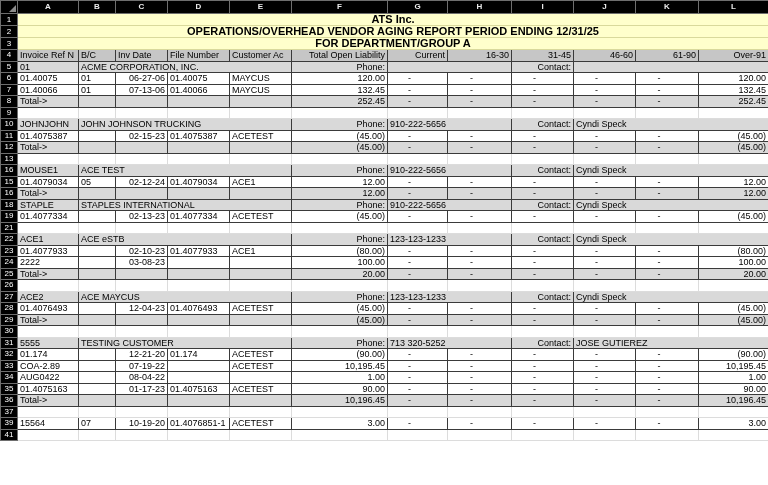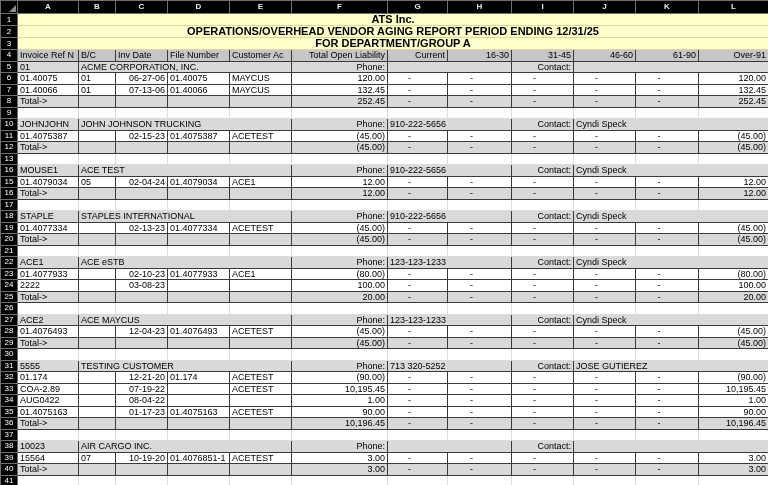--- a/index.html
+++ b/index.html
@@ -217,21 +217,21 @@
           <td class="sect L" colspan="4">ACE TEST</td>
           <td class="sect R">Phone:</td>
           <td class="sect L" colspan="2">910-222-5656</td>
           <td class="sect R">Contact:</td>
           <td class="sect L" colspan="3">Cyndi Speck</td>
         </tr>
         <tr>
           <th class="rowhdr">15</th>
           <td class="cell L">01.4079034</td>
           <td class="cell L">05</td>
-          <td class="cell R">02-04-24</td>
+          <td class="cell R">02-12-24</td>
           <td class="cell L">01.4079034</td>
           <td class="cell L">ACE1</td>
           <td class="cell R">12.00</td>
           <td class="cell dash">-</td>
           <td class="cell dash">-</td>
           <td class="cell dash">-</td>
           <td class="cell dash">-</td>
           <td class="cell dash">-</td>
           <td class="cell R">12.00</td>
         </tr>
@@ -244,35 +244,20 @@
           <td class="sect"></td>
           <td class="sect R">12.00</td>
           <td class="sect dash">-</td>
           <td class="sect dash">-</td>
           <td class="sect dash">-</td>
           <td class="sect dash">-</td>
           <td class="sect dash">-</td>
           <td class="sect R">12.00</td>
         </tr>
         <tr>
-          <th class="rowhdr">17</th>
-          <td class="blankcell"></td>
-          <td class="blankcell"></td>
-          <td class="blankcell"></td>
-          <td class="blankcell"></td>
-          <td class="blankcell"></td>
-          <td class="blankcell"></td>
-          <td class="blankcell"></td>
-          <td class="blankcell"></td>
-          <td class="blankcell"></td>
-          <td class="blankcell"></td>
-          <td class="blankcell"></td>
-          <td class="blankcell"></td>
-        </tr>
-        <tr>
           <th class="rowhdr">18</th>
           <td class="sect L">STAPLE</td>
           <td class="sect L" colspan="4">STAPLES INTERNATIONAL</td>
           <td class="sect R">Phone:</td>
           <td class="sect L" colspan="2">910-222-5656</td>
           <td class="sect R">Contact:</td>
           <td class="sect L" colspan="3">Cyndi Speck</td>
         </tr>
         <tr>
           <th class="rowhdr">19</th>
@@ -281,35 +266,20 @@
           <td class="cell R">02-13-23</td>
           <td class="cell L">01.4077334</td>
           <td class="cell L">ACETEST</td>
           <td class="cell R">(45.00)</td>
           <td class="cell dash">-</td>
           <td class="cell dash">-</td>
           <td class="cell dash">-</td>
           <td class="cell dash">-</td>
           <td class="cell dash">-</td>
           <td class="cell R">(45.00)</td>
-        </tr>
-        <tr>
-          <th class="rowhdr">20</th>
-          <td class="sect L">Total-&gt;</td>
-          <td class="sect"></td>
-          <td class="sect"></td>
-          <td class="sect"></td>
-          <td class="sect"></td>
-          <td class="sect R">(45.00)</td>
-          <td class="sect dash">-</td>
-          <td class="sect dash">-</td>
-          <td class="sect dash">-</td>
-          <td class="sect dash">-</td>
-          <td class="sect dash">-</td>
-          <td class="sect R">(45.00)</td>
         </tr>
         <tr>
           <th class="rowhdr">21</th>
           <td class="blankcell"></td>
           <td class="blankcell"></td>
           <td class="blankcell"></td>
           <td class="blankcell"></td>
           <td class="blankcell"></td>
           <td class="blankcell"></td>
           <td class="blankcell"></td>
@@ -533,61 +503,37 @@
           <td class="blankcell"></td>
           <td class="blankcell"></td>
           <td class="blankcell"></td>
           <td class="blankcell"></td>
           <td class="blankcell"></td>
           <td class="blankcell"></td>
           <td class="blankcell"></td>
           <td class="blankcell"></td>
           <td class="blankcell"></td>
           <td class="blankcell"></td>
-        </tr>
-        <tr>
-          <th class="rowhdr">38</th>
-          <td class="sect L">10023</td>
-          <td class="sect L" colspan="4">AIR CARGO INC.</td>
-          <td class="sect R">Phone:</td>
-          <td class="sect L" colspan="2"></td>
-          <td class="sect R">Contact:</td>
-          <td class="sect L" colspan="3"></td>
         </tr>
         <tr>
           <th class="rowhdr">39</th>
           <td class="cell L">15564</td>
           <td class="cell L">07</td>
           <td class="cell R">10-19-20</td>
           <td class="cell L">01.4076851-1</td>
           <td class="cell L">ACETEST</td>
           <td class="cell R">3.00</td>
           <td class="cell dash">-</td>
           <td class="cell dash">-</td>
           <td class="cell dash">-</td>
           <td class="cell dash">-</td>
           <td class="cell dash">-</td>
           <td class="cell R">3.00</td>
         </tr>
         <tr>
-          <th class="rowhdr">40</th>
-          <td class="sect L">Total-&gt;</td>
-          <td class="sect"></td>
-          <td class="sect"></td>
-          <td class="sect"></td>
-          <td class="sect"></td>
-          <td class="sect R">3.00</td>
-          <td class="sect dash">-</td>
-          <td class="sect dash">-</td>
-          <td class="sect dash">-</td>
-          <td class="sect dash">-</td>
-          <td class="sect dash">-</td>
-          <td class="sect R">3.00</td>
-        </tr>
-        <tr>
           <th class="rowhdr">41</th>
           <td class="blankcell"></td>
           <td class="blankcell"></td>
           <td class="blankcell"></td>
           <td class="blankcell"></td>
           <td class="blankcell"></td>
           <td class="blankcell"></td>
           <td class="blankcell"></td>
           <td class="blankcell"></td>
           <td class="blankcell"></td>

